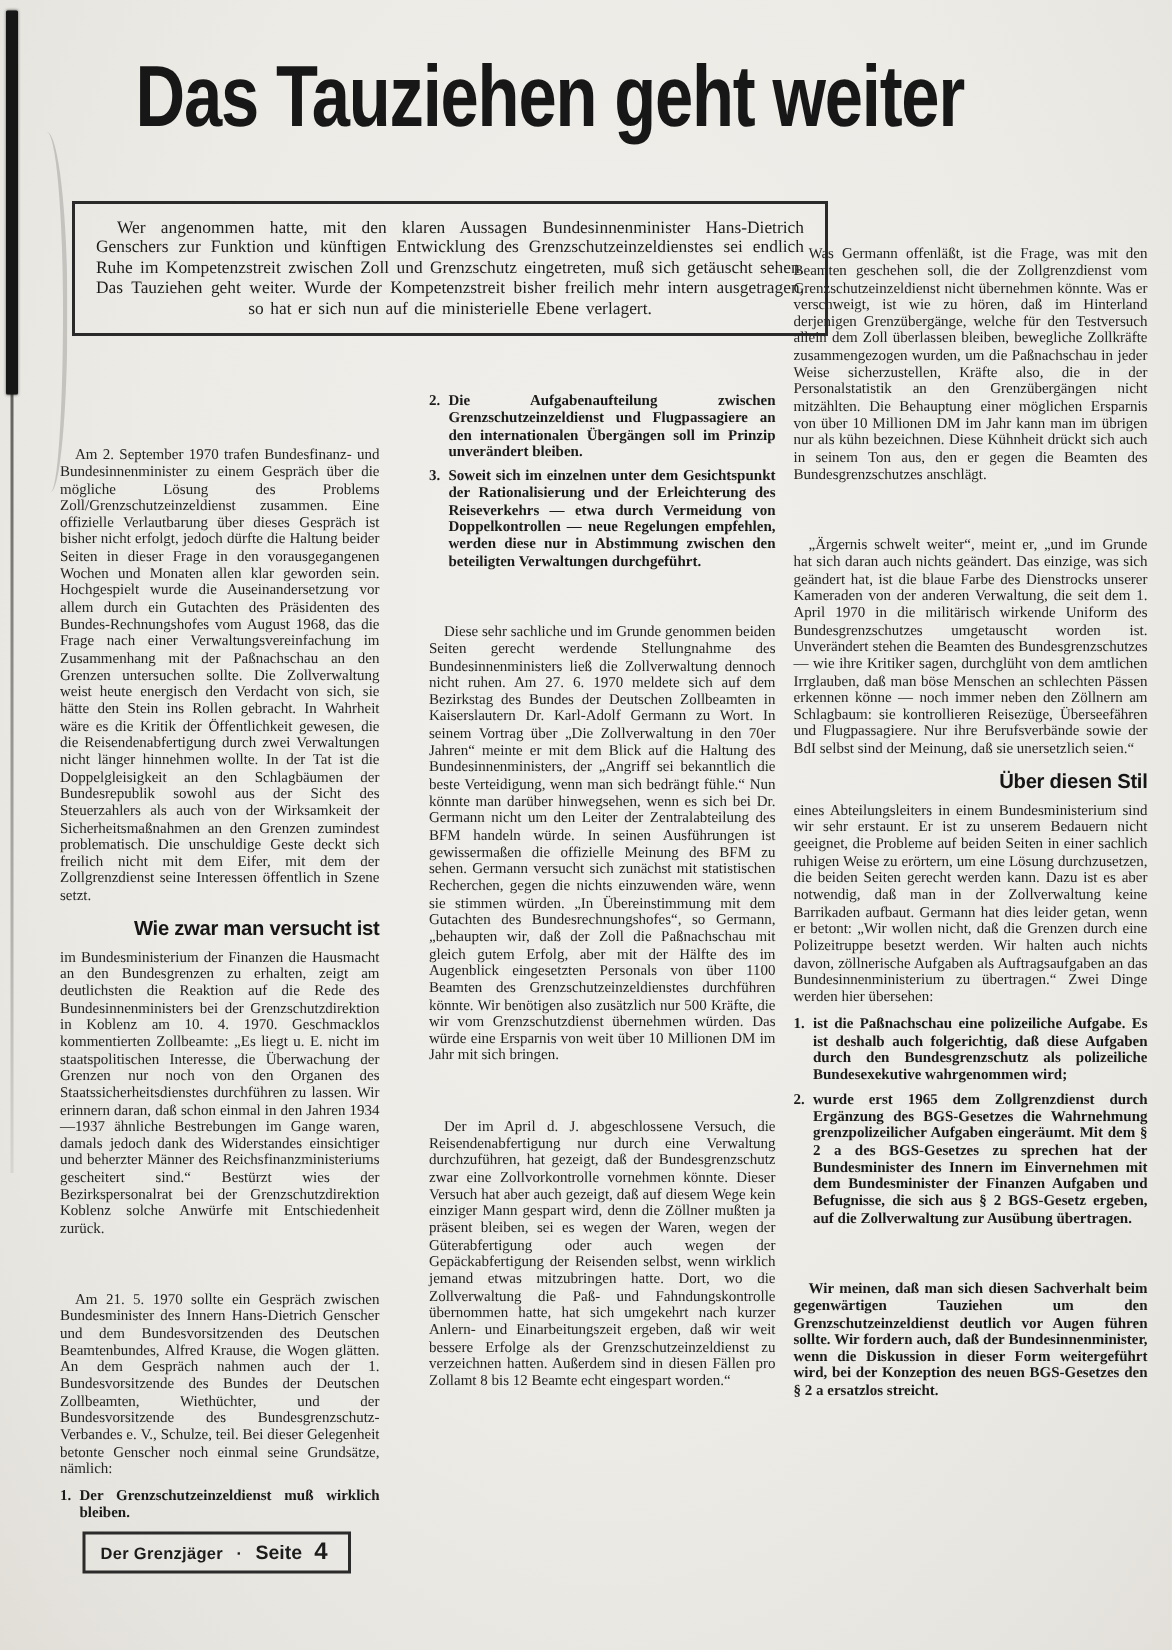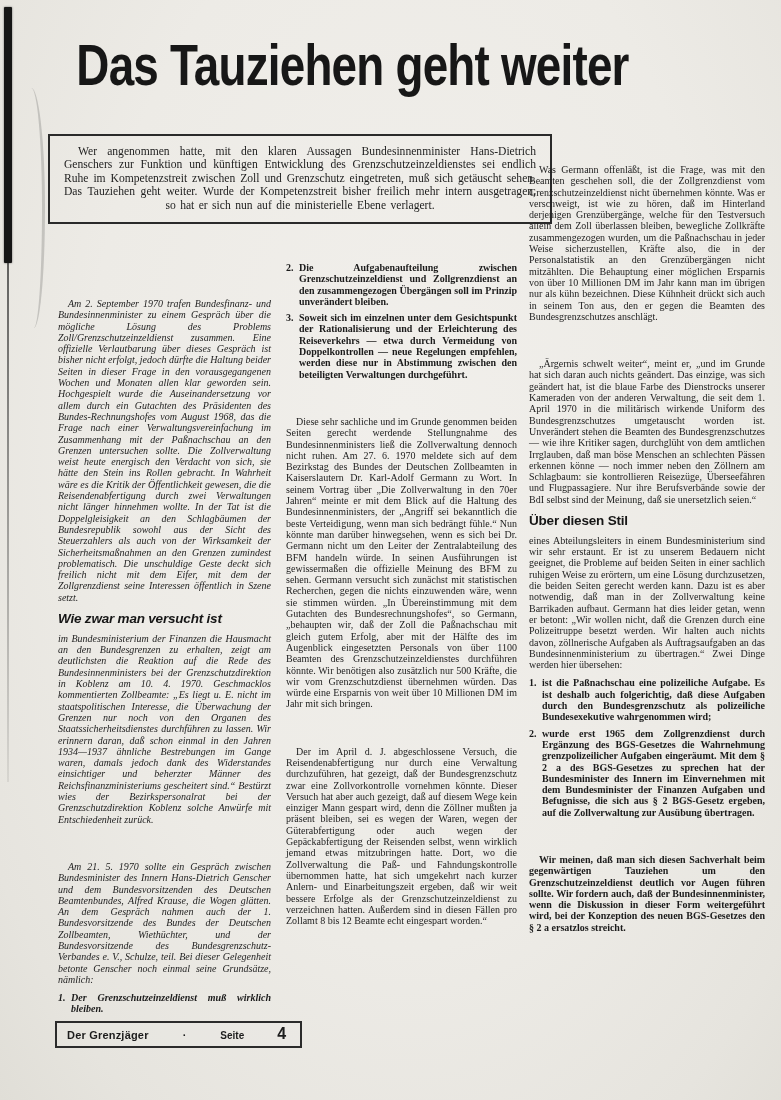--- a/index.html
+++ b/index.html
@@ -25,21 +25,21 @@
     position:absolute;left:7px;top:262px;width:2px;height:520px;
     background:linear-gradient(to bottom, rgba(25,25,25,.65), rgba(25,25,25,.08));
   }
   .curl-mark{
     position:absolute;left:20px;top:88px;width:22px;height:240px;
     border-right:3px solid rgba(110,110,105,.30);
     border-radius:0 55% 45% 0/0 50% 50% 0;
   }
   
   .title{
-    position:absolute;left:0;top:36px;width:643px;margin:0;
+    position:absolute;left:14px;top:36px;width:643px;margin:0;
     text-align:left;
     font-family:"Liberation Sans",sans-serif;
     font-weight:bold;color:#171717;
   }
   .title-inner{
     display:inline-block;
     font-size:58px;line-height:1;letter-spacing:-1px;
     transform:scaleX(0.79);transform-origin:52% 50%;
     white-space:nowrap;
   }
@@ -56,50 +56,49 @@
     text-align:justify;text-align-last:center;
     text-indent:14px;color:#1d1d1d;word-spacing:1.5px;
   }
   
   .col{
     position:absolute;
     font-size:10px;line-height:1.13;
     text-align:justify;color:#232323;
     hyphens:auto;-webkit-hyphens:auto;
   }
-  .col1{left:58px;top:262px;width:213px;font-style:italic;}
+  .col1{left:40px;top:262px;width:213px;}
   .col2{left:286px;top:262px;width:231px;}
   .col3{left:529px;top:128px;width:236px;}
   .body{margin:0 0 7px 0;}
   .indent{text-indent:10px;margin-top:36px;}
   .subhead{
     font-family:"Liberation Sans",sans-serif;
     font-size:13.5px;line-height:1.1;font-weight:bold;color:#161616;
-    margin:9px 0 6px 0;text-align:left;letter-spacing:-0.2px;
+    margin:9px 0 6px 0;text-align:right;letter-spacing:-0.2px;
   }
   .item{
     display:flex;margin:0 0 5px 0;font-weight:bold;color:#1b1b1b;
   }
   .item .num{flex:0 0 13px;}
   .item .itxt{flex:1;text-align:justify;}
   .bold-para{font-weight:bold;color:#1b1b1b;}
   
   .footer{
     position:absolute;left:55px;top:1021px;
     border:2px solid #2b2b2b;
     padding:4px 14px 5px 10px;
     display:flex;align-items:baseline;
     font-family:"Liberation Sans",sans-serif;
     font-weight:bold;color:#1c1c1c;
     background:rgba(255,255,255,0.04);
-    gap:25px;
   }
   .f-name{font-size:11px;letter-spacing:0.2px;}
   .f-dot{font-size:11px;margin:0 9px;}
-  .f-label{font-size:10px;margin-right:8px;}
+  .f-label{font-size:13px;margin-right:8px;}
   .f-num{font-size:16px;line-height:0.9;}
 </style>
 </head>
 <body>
 
 <div class="page">
 
   <div class="edge-strip"></div>
   <div class="edge-line"></div>
   <div class="curl-mark"></div>
@@ -117,21 +116,21 @@
     <p class="body indent">Am 21. 5. 1970 sollte ein Gespräch zwischen Bundesminister des Innern Hans-Dietrich Genscher und dem Bundesvorsitzenden des Deutschen Beamtenbundes, Alfred Krause, die Wogen glätten. An dem Gespräch nahmen auch der 1. Bundesvorsitzende des Bundes der Deutschen Zollbeamten, Wiethüchter, und der Bundesvorsitzende des Bundesgrenzschutz-Verbandes e. V., Schulze, teil. Bei dieser Gelegenheit betonte Genscher noch einmal seine Grundsätze, nämlich:</p>
     <div class="item">
       <span class="num">1.</span>
       <span class="itxt">Der Grenzschutzeinzeldienst muß wirklich bleiben.</span>
     </div>
   </div>
 
   <div class="col col2">
     <div class="item">
       <span class="num">2.</span>
-      <span class="itxt">Die Aufgabenaufteilung zwischen Grenzschutzeinzeldienst und Zollgrenzdienst an den zusammengezogen Übergängen soll im Prinzip unverändert bleiben.</span>
+      <span class="itxt">Die Aufgabenaufteilung zwischen Grenzschutzeinzeldienst und Flugpassagiere an den internationalen Übergängen soll im Prinzip unverändert bleiben.</span>
     </div>
     <div class="item">
       <span class="num">3.</span>
       <span class="itxt">Soweit sich im einzelnen unter dem Gesichtspunkt der Rationalisierung und der Erleichterung des Reiseverkehrs — etwa durch Vermeidung von Doppelkontrollen — neue Regelungen empfehlen, werden diese nur in Abstimmung zwischen den beteiligten Verwaltungen durchgeführt.</span>
     </div>
     <p class="body indent">Diese sehr sachliche und im Grunde genommen beiden Seiten gerecht werdende Stellungnahme des Bundesinnenministers ließ die Zollverwaltung dennoch nicht ruhen. Am 27. 6. 1970 meldete sich auf dem Bezirkstag des Bundes der Deutschen Zollbeamten in Kaiserslautern Dr. Karl-Adolf Germann zu Wort. In seinem Vortrag über „Die Zollverwaltung in den 70er Jahren“ meinte er mit dem Blick auf die Haltung des Bundesinnenministers, der „Angriff sei bekanntlich die beste Verteidigung, wenn man sich bedrängt fühle.“ Nun könnte man darüber hinwegsehen, wenn es sich bei Dr. Germann nicht um den Leiter der Zentralabteilung des BFM handeln würde. In seinen Ausführungen ist gewissermaßen die offizielle Meinung des BFM zu sehen. Germann versucht sich zunächst mit statistischen Recherchen, gegen die nichts einzuwenden wäre, wenn sie stimmen würden. „In Übereinstimmung mit dem Gutachten des Bundesrechnungshofes“, so Germann, „behaupten wir, daß der Zoll die Paßnachschau mit gleich gutem Erfolg, aber mit der Hälfte des im Augenblick eingesetzten Personals von über 1100 Beamten des Grenzschutzeinzeldienstes durchführen könnte. Wir benötigen also zusätzlich nur 500 Kräfte, die wir vom Grenzschutzdienst übernehmen würden. Das würde eine Ersparnis von weit über 10 Millionen DM im Jahr mit sich bringen.</p>
     <p class="body indent">Der im April d. J. abgeschlossene Versuch, die Reisendenabfertigung nur durch eine Verwaltung durchzuführen, hat gezeigt, daß der Bundesgrenzschutz zwar eine Zollvorkontrolle vornehmen könnte. Dieser Versuch hat aber auch gezeigt, daß auf diesem Wege kein einziger Mann gespart wird, denn die Zöllner mußten ja präsent bleiben, sei es wegen der Waren, wegen der Güterabfertigung oder auch wegen der Gepäckabfertigung der Reisenden selbst, wenn wirklich jemand etwas mitzubringen hatte. Dort, wo die Zollverwaltung die Paß- und Fahndungskontrolle übernommen hatte, hat sich umgekehrt nach kurzer Anlern- und Einarbeitungszeit ergeben, daß wir weit bessere Erfolge als der Grenzschutzeinzeldienst zu verzeichnen hatten. Außerdem sind in diesen Fällen pro Zollamt 8 bis 12 Beamte echt eingespart worden.“</p>
   </div>
 
   <div class="col col3">

